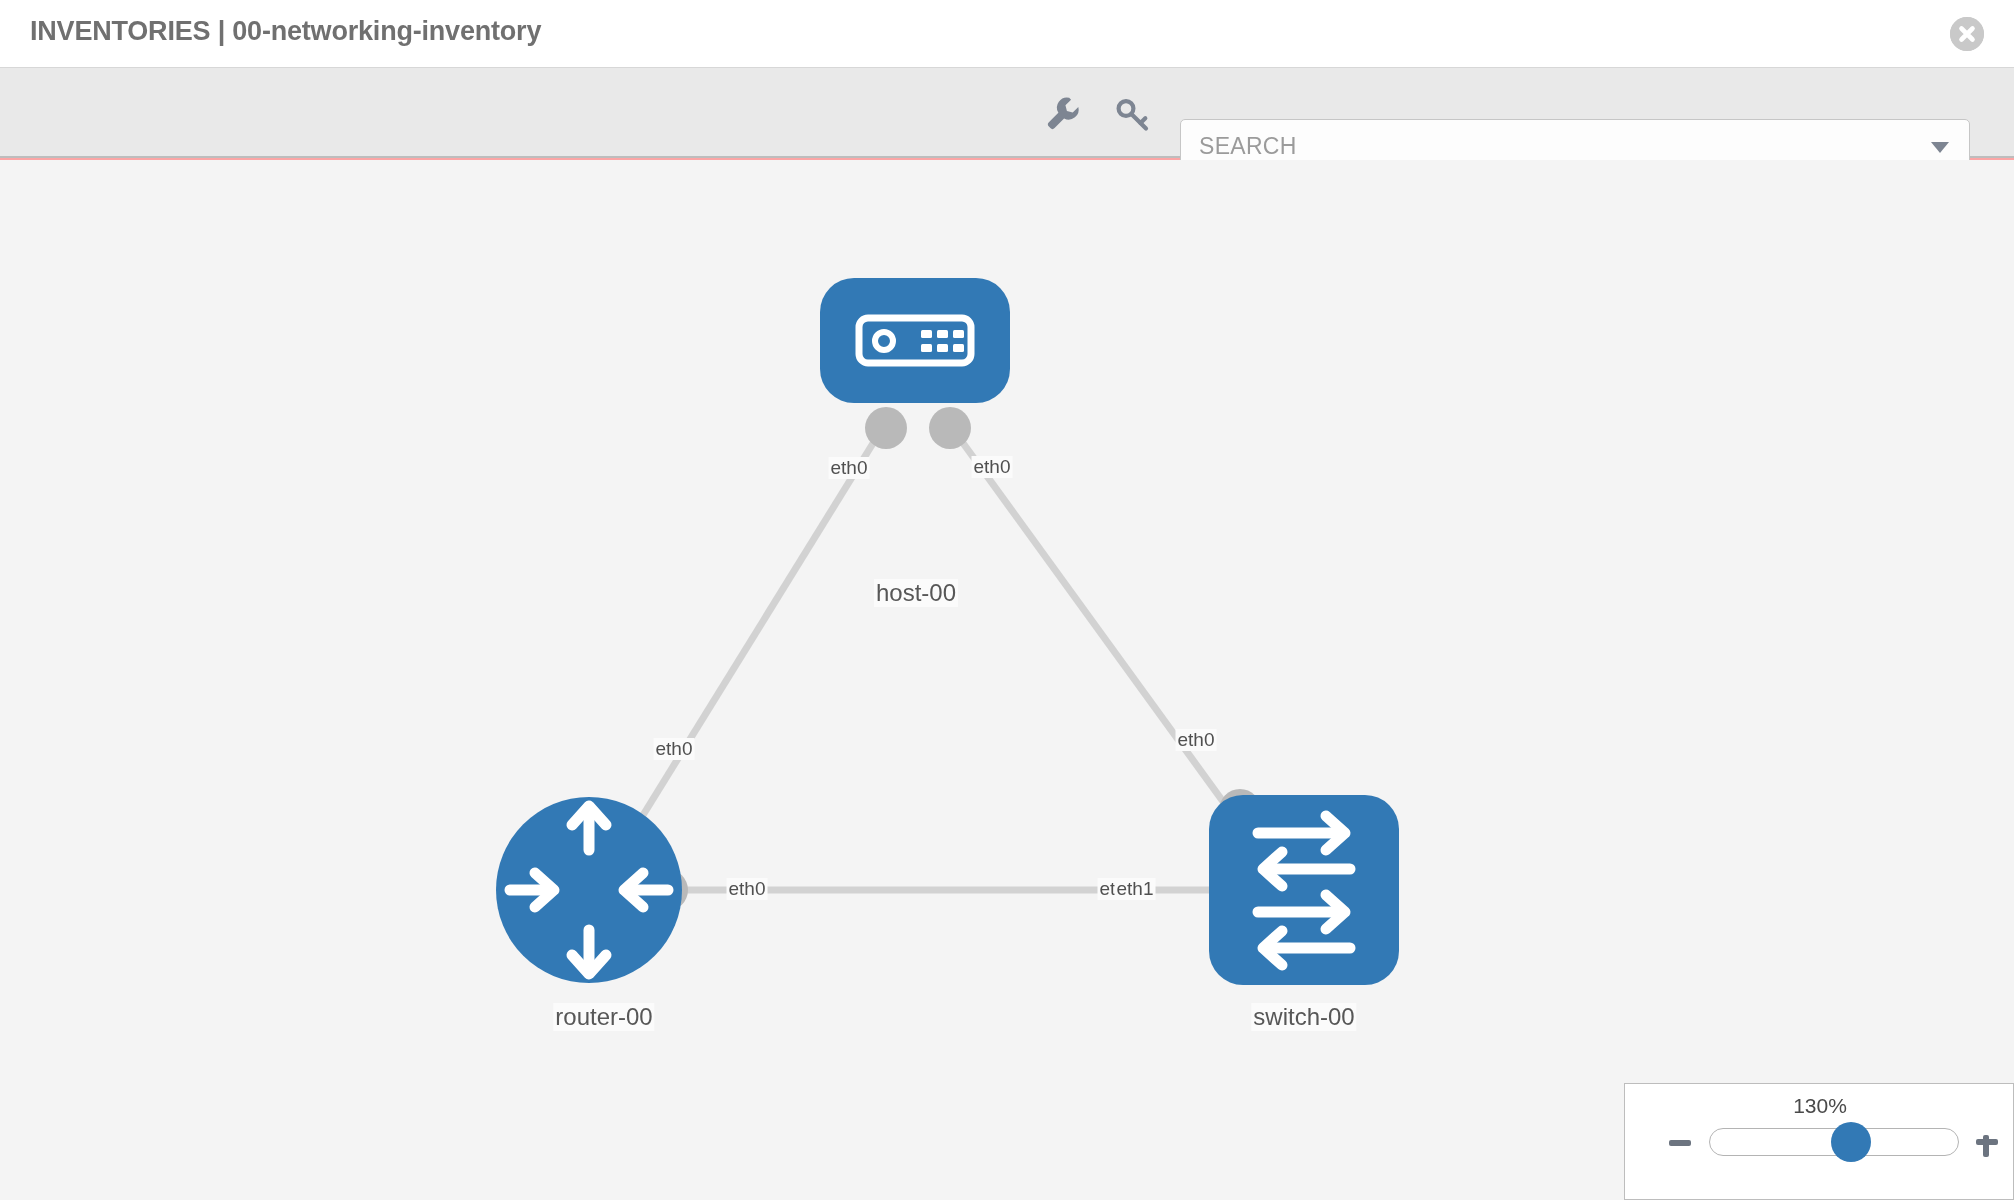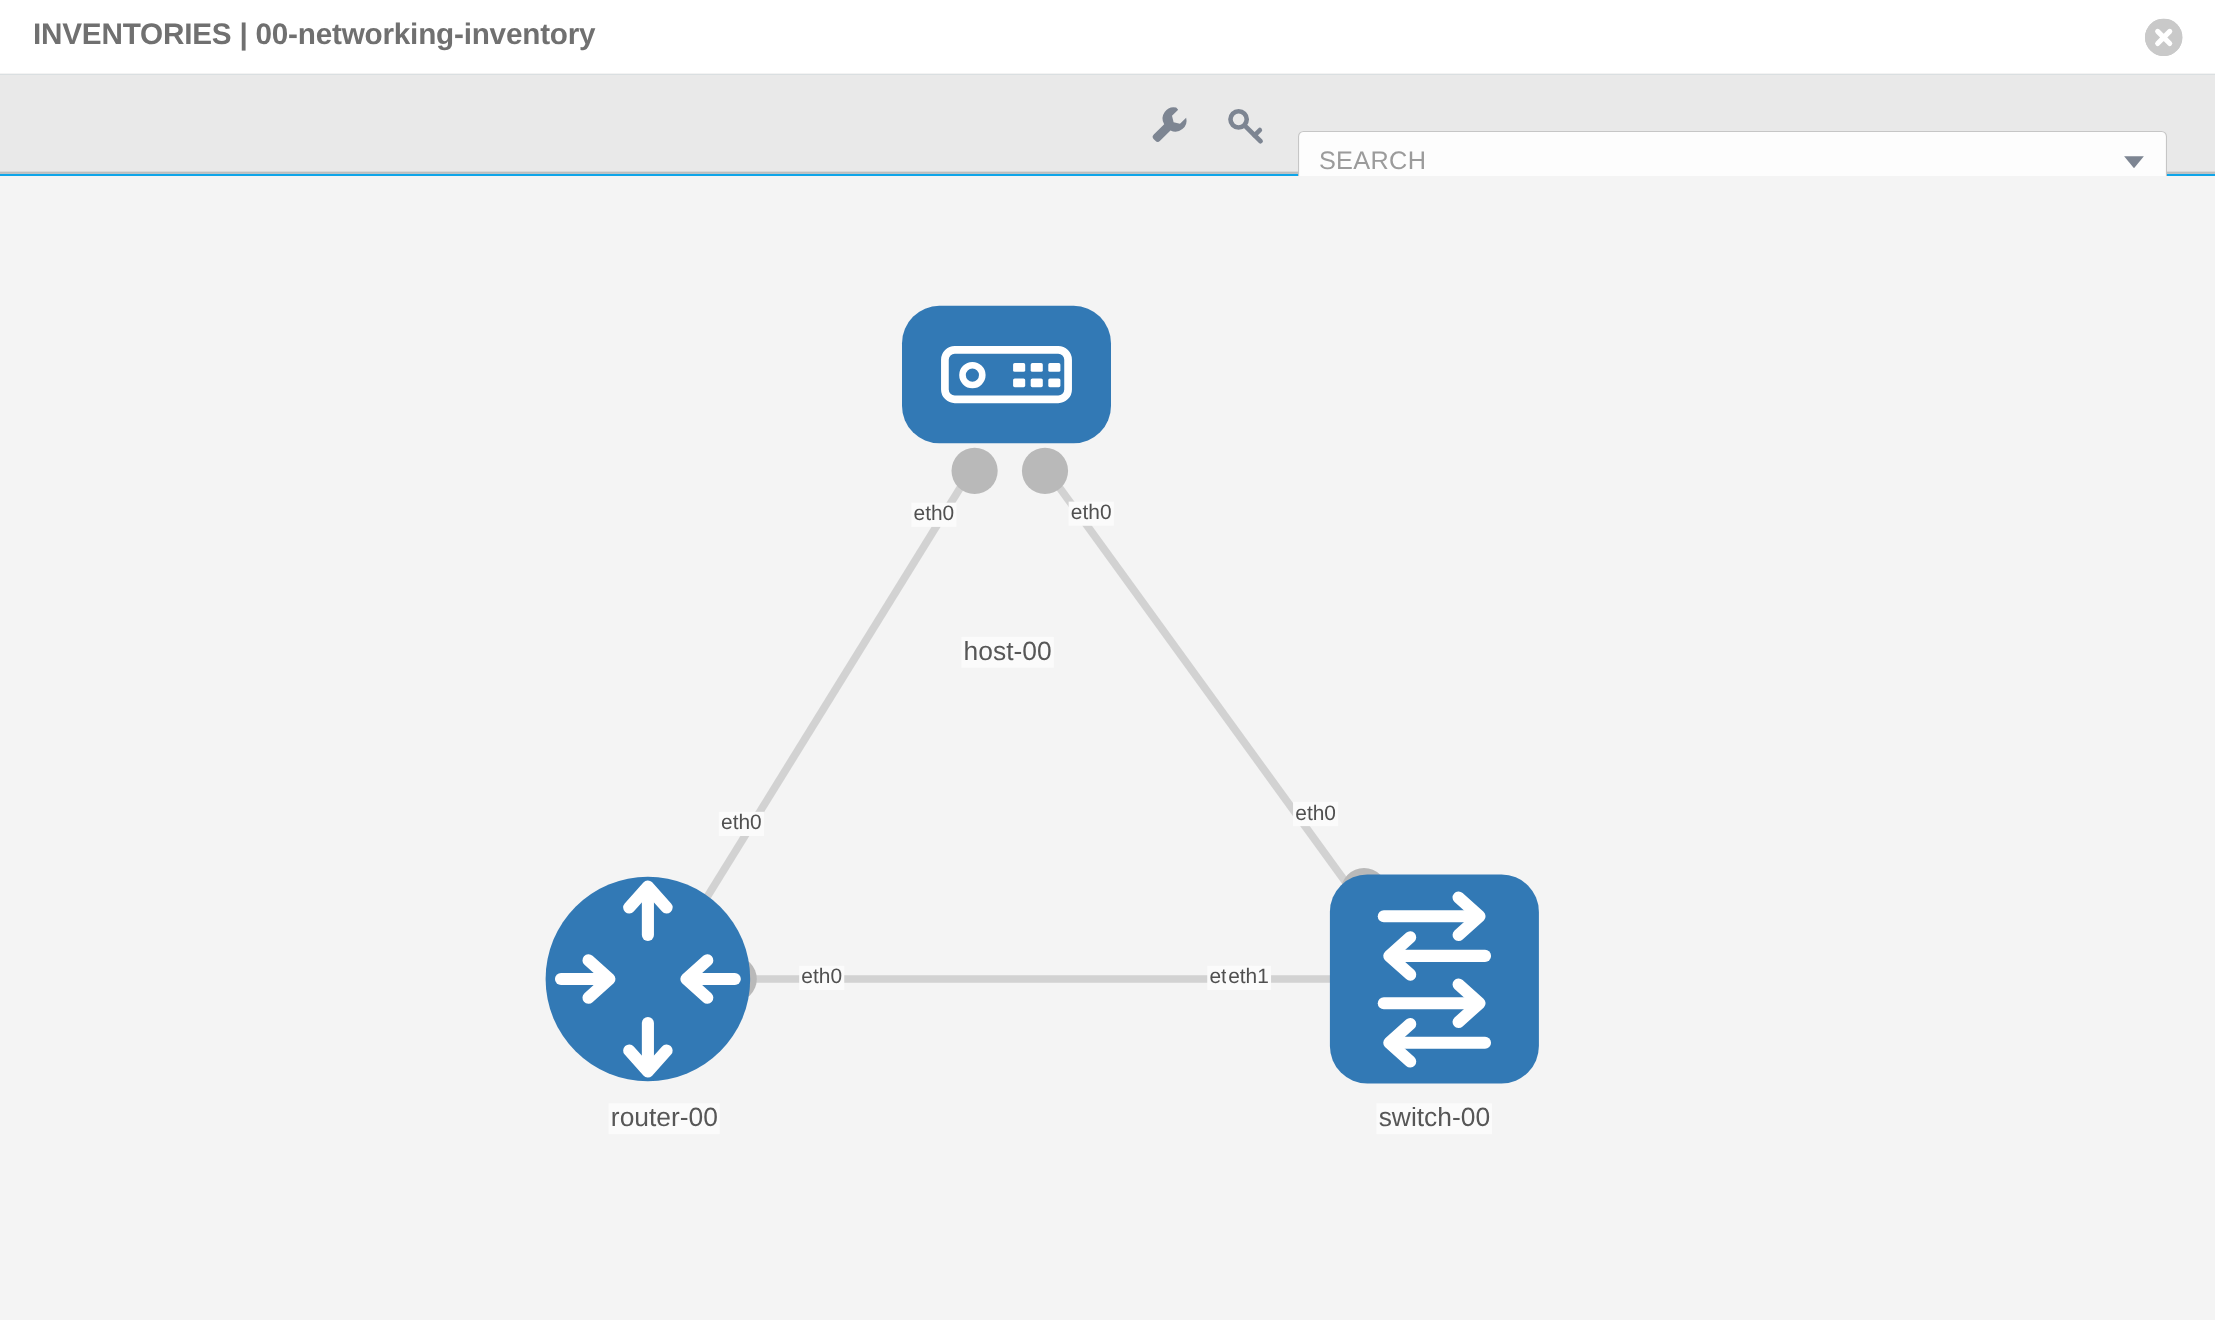--- a/index.html
+++ b/index.html
@@ -3,21 +3,21 @@
 <meta charset="utf-8">
 <title>Inventory Topology</title>
 <style>
   * { box-sizing: border-box; margin: 0; padding: 0; }
   html, body {
     width: 2014px; height: 1200px;
     font-family: "Liberation Sans", sans-serif;
     background: #f4f4f4;
     overflow: hidden;
   }
-  #app { position: relative; width: 2014px; height: 1200px; background: #0ea5e9; }
+  #app { position: relative; width: 2014px; height: 1200px; background: #fca5a5; }
 
   
   .header {
     position: absolute; left: 0; top: 0; width: 2014px; height: 68px;
     background: #ffffff;
     border-bottom: 1px solid #d7d7d7;
   }
   .page-title {
     position: absolute; left: 30px; top: 16px;
     font-size: 27px; font-weight: bold; color: #707070;
@@ -257,14 +257,21 @@
     <div class="port-label" style="left:1196px; top:569px;">eth0</div>
     <div class="port-label" style="left:747px; top:718px;">eth0</div>
     <div class="port-label" style="left:1118px; top:718px;">eth0</div>
     <div class="port-label" style="left:1135px; top:718px;">eth1</div>
 
     <div class="node-label" style="left:916px; top:419px;">host-00</div>
     <div class="node-label" style="left:604px; top:843px;">router-00</div>
     <div class="node-label" style="left:1304px; top:843px;">switch-00</div>
   </div>
 
+  <div class="zoom-panel">
+    <div class="zoom-pct">130%</div>
+    <div class="zoom-minus"></div>
+    <div class="zoom-track"></div>
+    <div class="zoom-thumb"></div>
+    <div class="zoom-plus"></div>
+  </div>
 
 </div>
 
 </body></html>

